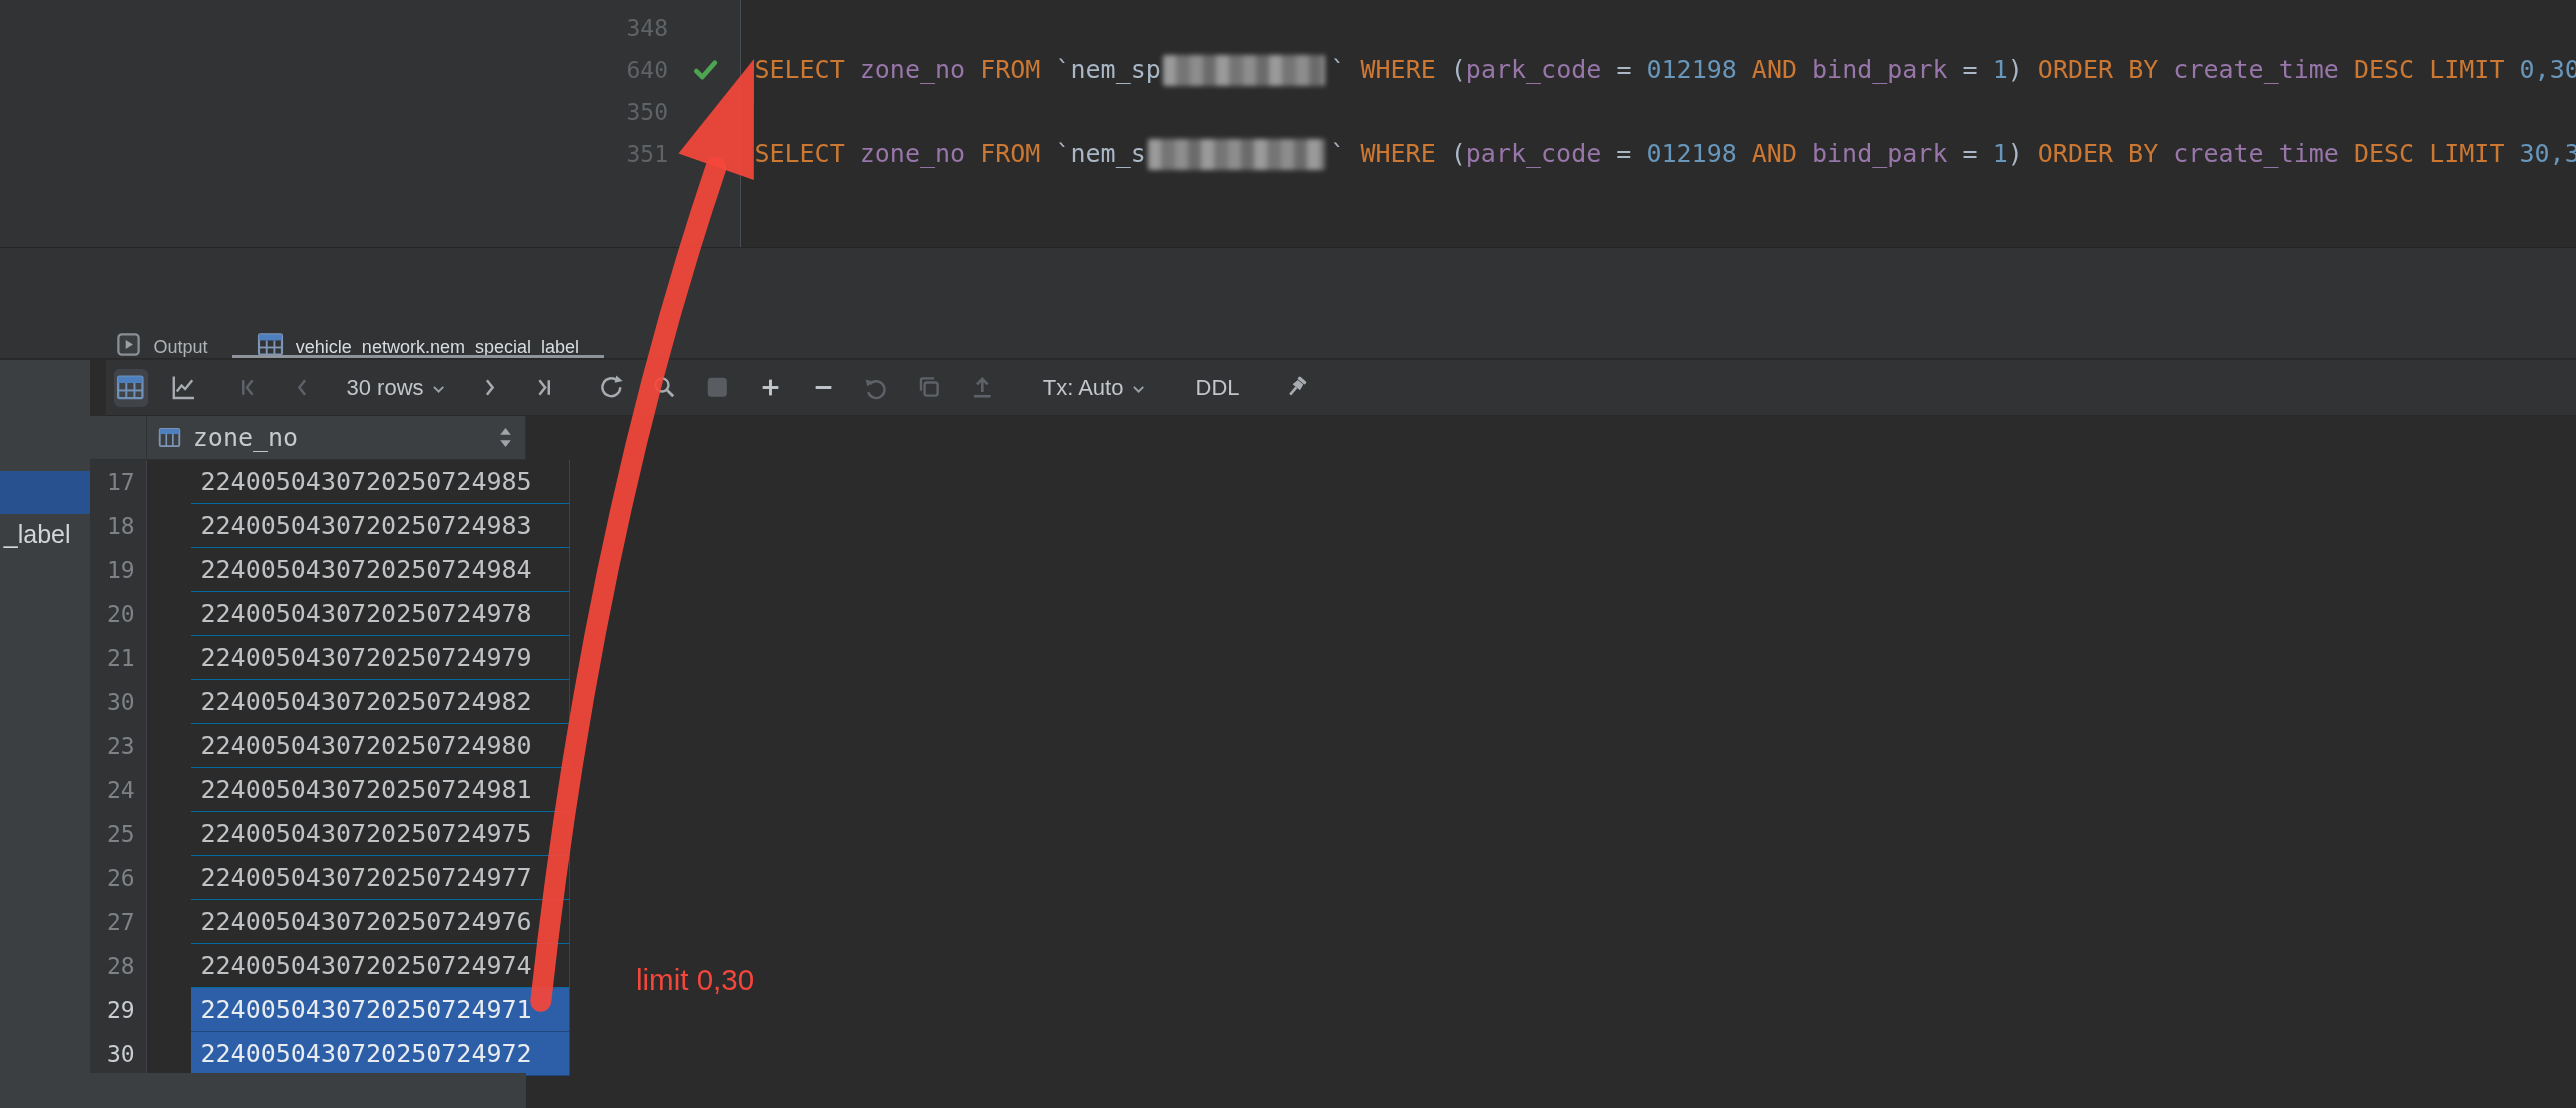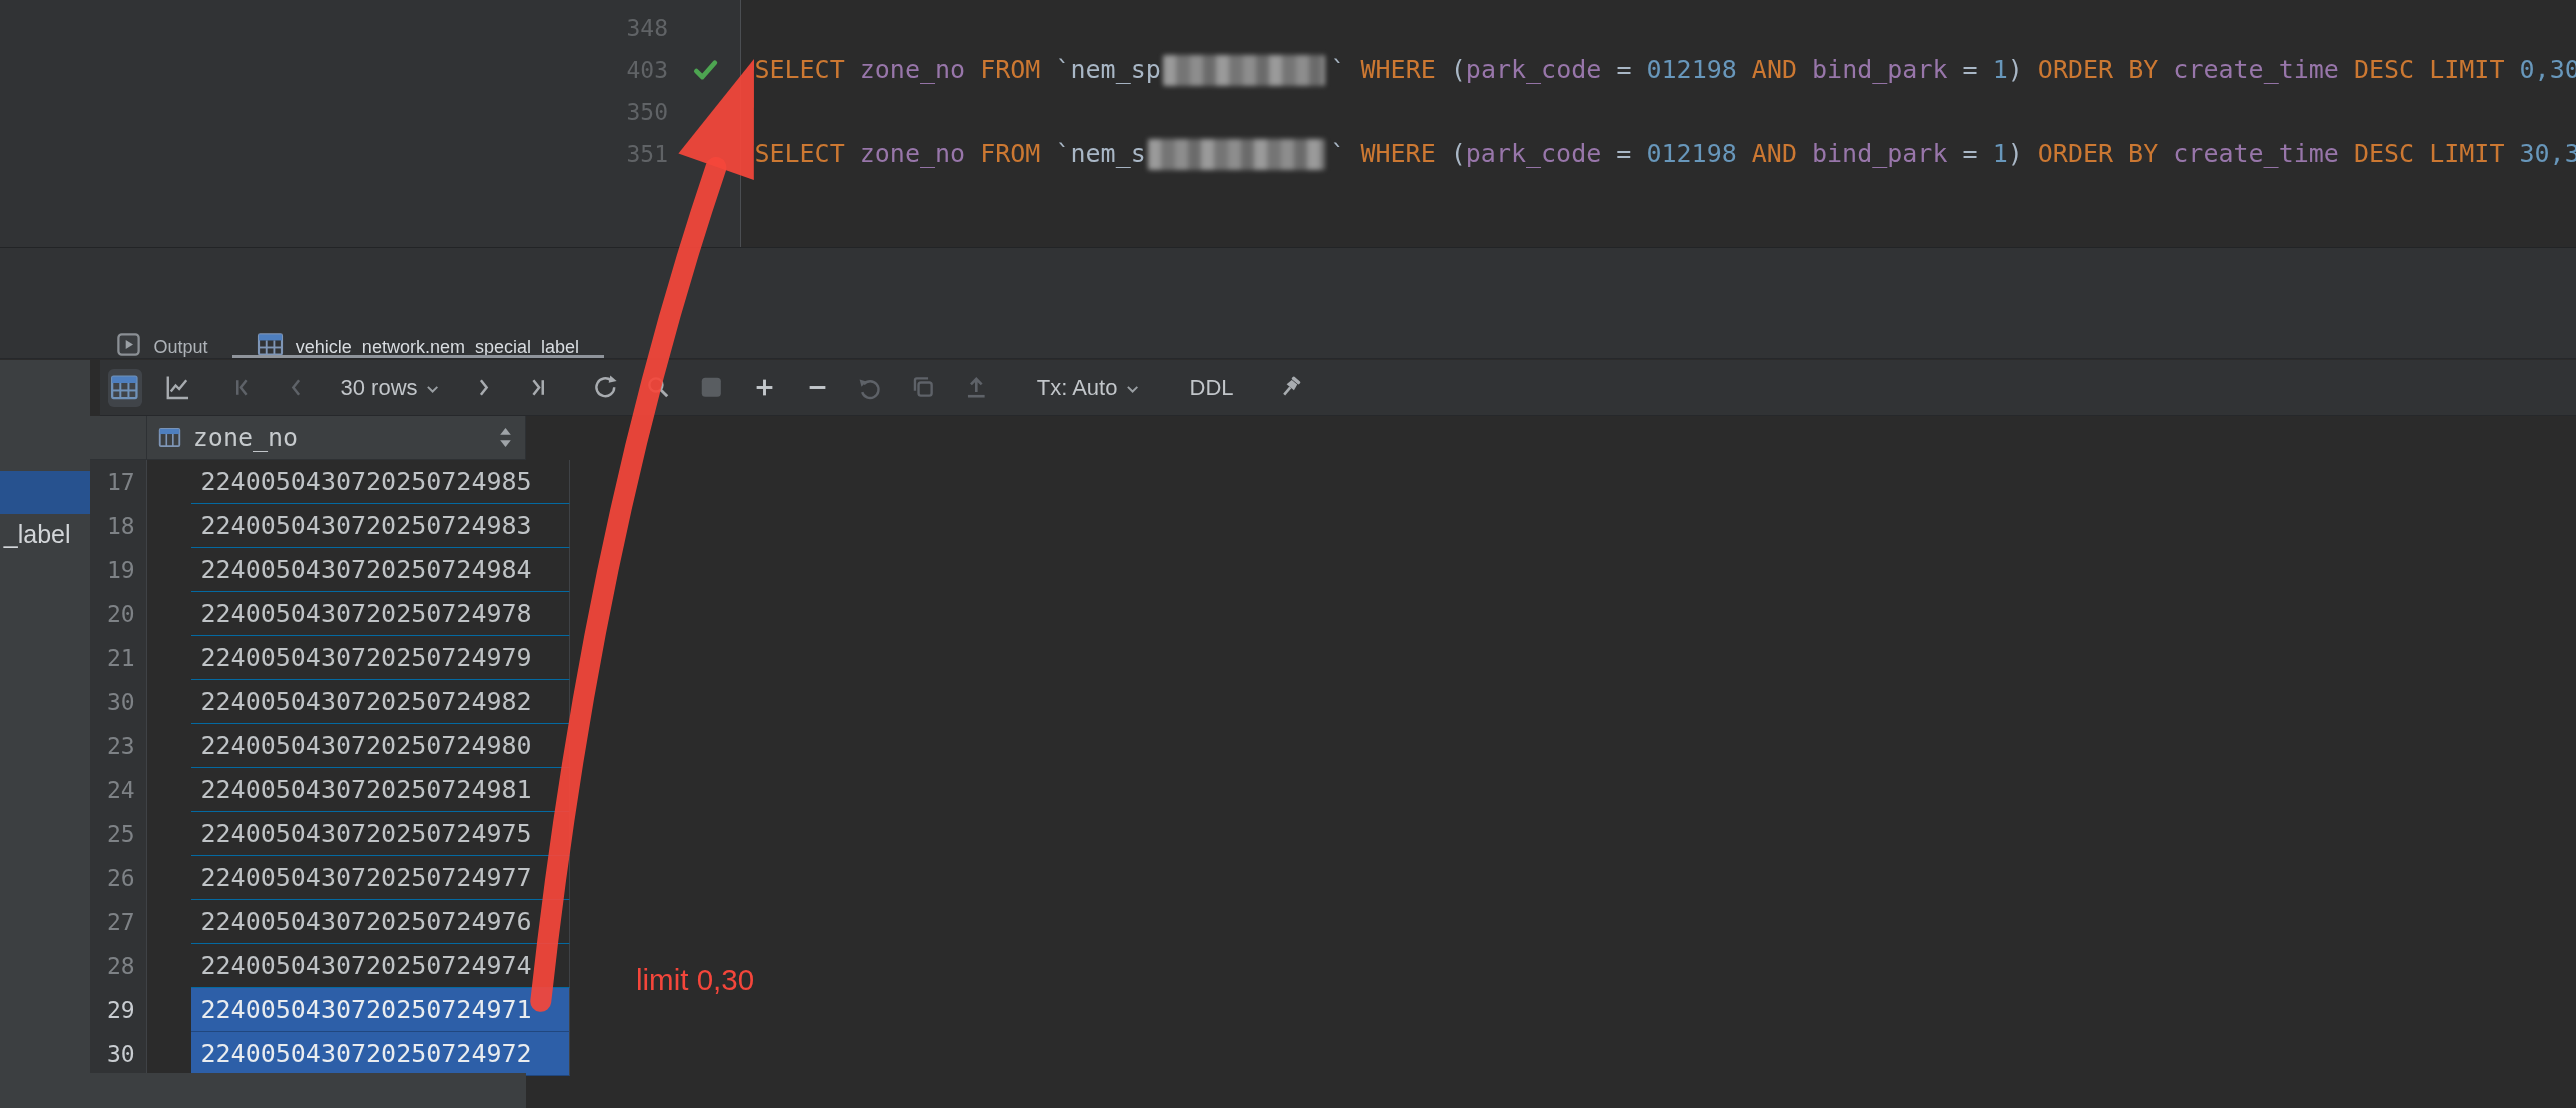--- a/index.html
+++ b/index.html
@@ -39,21 +39,21 @@
   .tab.sel{color:#D8DCE0;}
   .tab.sel::after{content:"";position:absolute;left:0;right:0;bottom:0;height:2.9px;background:#8F949B;}
   .tab-ic{display:flex;align-items:center;}
 
   
   .left-strip{position:absolute;left:0;top:360px;bottom:0;width:90px;background:#3C3F41;overflow:hidden;}
   .tree-sel{position:absolute;left:0;top:111px;width:90px;height:43px;background:var(--treesel);}
   .tree-label{position:absolute;left:3.8px;top:160px;font-size:25px;color:#D3D6D9;white-space:nowrap;}
 
   
-  .toolbar{position:absolute;left:100px;top:360px;right:0;height:56px;background:#313335;border-bottom:1px solid #26282B;
+  .toolbar{position:absolute;left:106px;top:360px;right:0;height:56px;background:#313335;border-bottom:1px solid #26282B;
     display:flex;align-items:center;gap:19px;padding-left:7.6px;}
   .tbtn{height:38px;min-width:34px;display:flex;align-items:center;justify-content:center;gap:7.6px;border-radius:5.7px;color:#A8ACB0;}
   .tbtn.dim{color:#5E6268;}
   .tbtn.active{background:#404449;}
   .tbtn.txt{padding:0 7.6px;font-size:22px;color:#C2C6CA;}
   .tlabel{white-space:nowrap;}
 
   
   .grid{position:absolute;left:90px;top:416px;right:0;bottom:0;}
   .g-head{display:flex;height:44px;}
@@ -83,21 +83,21 @@
 
   <div class="editor">
     <div class="gutter-bg"></div>
     <div class="ed-lines">
         <div class="ed-line">
           <span class="ln-num">348</span>
           <span class="ln-mark"></span>
           <span class="ln-code"></span>
         </div>
         <div class="ed-line">
-          <span class="ln-num">403</span>
+          <span class="ln-num">640</span>
           <span class="ln-mark">
             <svg width="28.6" height="28.6" viewBox="0 0 24 24" fill="none">
               <path d="M4.5 13.5 L9.5 18.5 L20 6.5" style="stroke:var(--ok)" stroke-width="4" stroke-linecap="round" stroke-linejoin="round"></path>
             </svg>
           </span>
           <span class="ln-code"><span class="tk-keyword">SELECT </span><span class="tk-identifier">zone_no </span><span class="tk-keyword">FROM </span><span class="tk-plain">`nem_sp</span><span class="tk-redacted" style="width: 162px;"></span><span class="tk-plain">` </span><span class="tk-keyword">WHERE </span><span class="tk-plain">(</span><span class="tk-identifier">park_code </span><span class="tk-plain">= </span><span class="tk-number">012198 </span><span class="tk-keyword">AND </span><span class="tk-identifier">bind_park </span><span class="tk-plain">= </span><span class="tk-number">1</span><span class="tk-plain">) </span><span class="tk-keyword">ORDER BY </span><span class="tk-identifier">create_time </span><span class="tk-keyword">DESC </span><span class="tk-keyword">LIMIT </span><span class="tk-number">0,30</span><span class="tk-plain">;</span></span>
         </div>
         <div class="ed-line">
           <span class="ln-num">350</span>
           <span class="ln-mark"></span>

